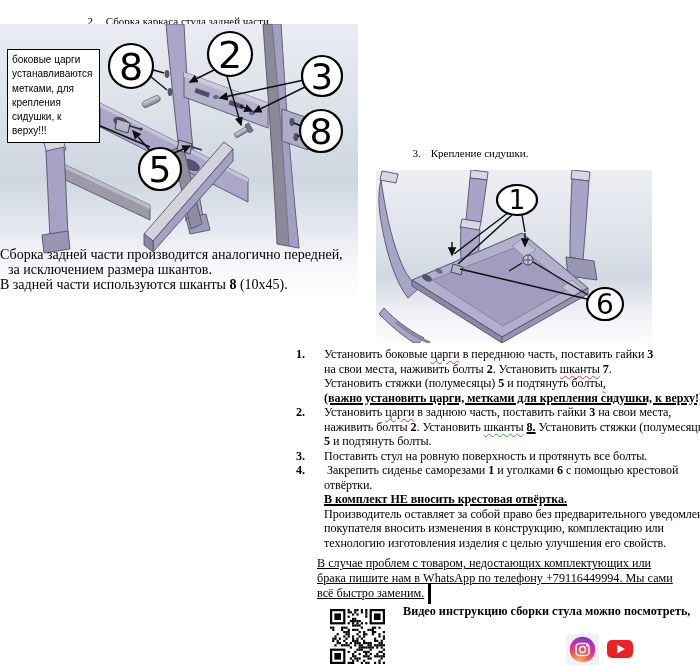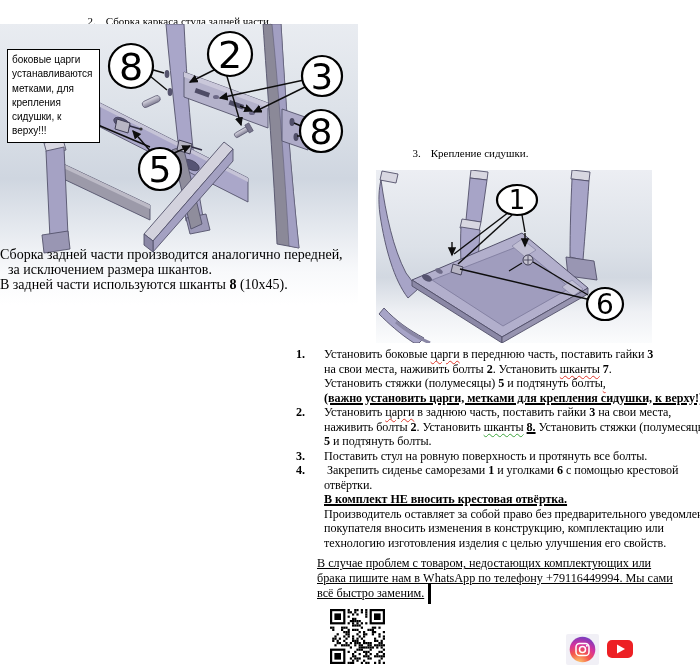--- a/index.html
+++ b/index.html
@@ -492,20 +492,21 @@
     <rect x="4.4" y="4.4" width="6.6000000000000005" height="6.6000000000000005" fill="#000"></rect>
     <rect x="39.6" y="0" width="15.400000000000002" height="15.400000000000002" fill="#000"></rect>
     <rect x="41.800000000000004" y="2.2" width="11" height="11" fill="#fff"></rect>
     <rect x="44" y="4.4" width="6.6000000000000005" height="6.6000000000000005" fill="#000"></rect>
     <rect x="0" y="39.6" width="15.400000000000002" height="15.400000000000002" fill="#000"></rect>
     <rect x="2.2" y="41.800000000000004" width="11" height="11" fill="#fff"></rect>
     <rect x="4.4" y="44" width="6.6000000000000005" height="6.6000000000000005" fill="#000"></rect>
   </svg>
 
 <div class="abs video">
+  <div class="line">Видео инструкцию сборки стула можно посмотреть,</div>
 </div>
 
 <div class="abs ig-wrap">
   <svg width="33" height="31" viewBox="0 0 33 31">
     <defs>
       <radialGradient id="igg" cx="0.35" cy="1.05" r="1.25">
         <stop offset="0" stop-color="#fdd36e"></stop>
           <stop offset="0.35" stop-color="#f5564a"></stop>
         <stop offset="0.6" stop-color="#d6339c"></stop>
           <stop offset="0.8" stop-color="#8a3ab9"></stop>

